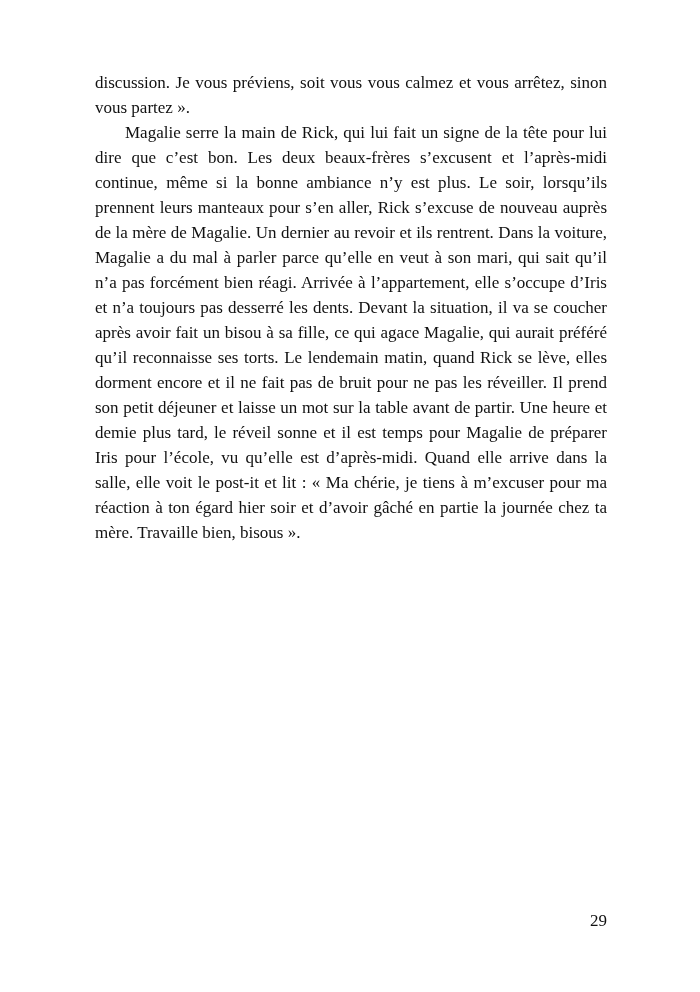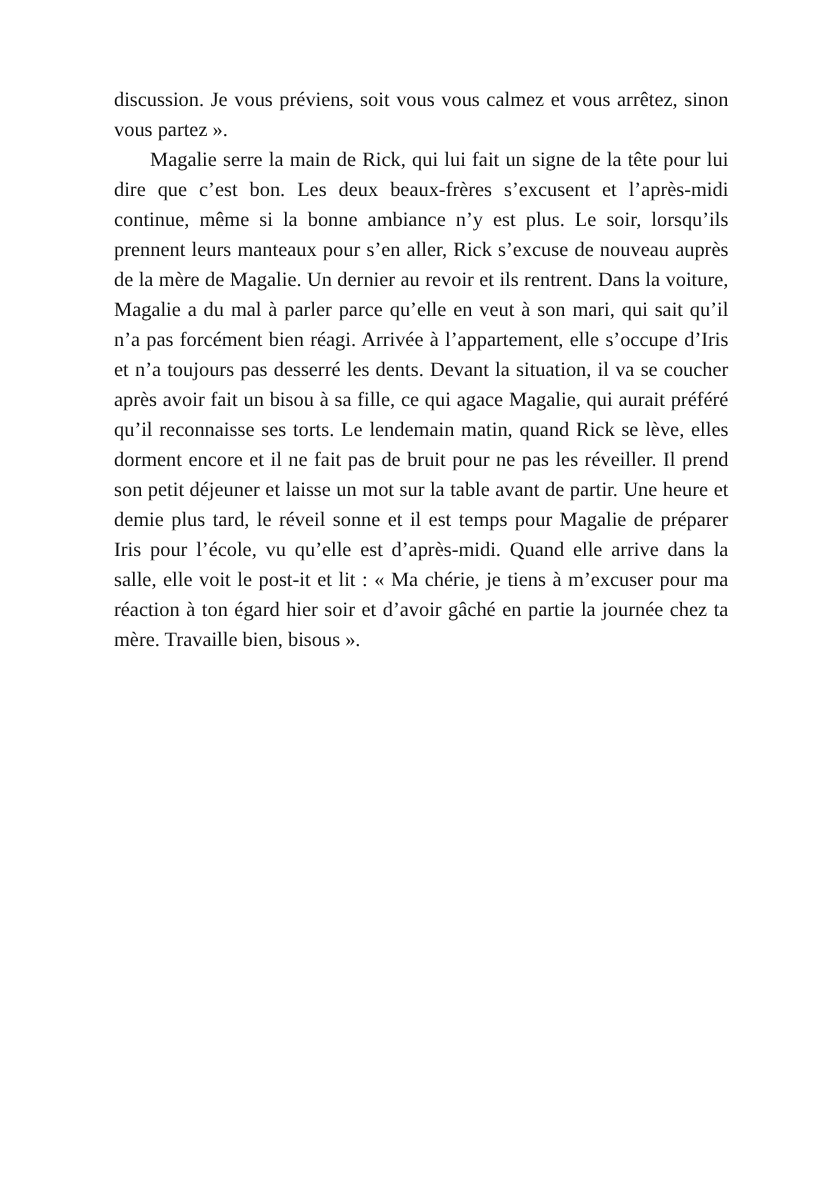--- a/index.html
+++ b/index.html
@@ -48,13 +48,14 @@
   }
 </style>
 </head>
 <body>
 
 <div class="page">
   <div class="text-block">
     <p>discussion. Je vous préviens, soit vous vous calmez et vous arrêtez, sinon vous partez ».</p>
     <p class="indent">Magalie serre la main de Rick, qui lui fait un signe de la tête pour lui dire que c’est bon. Les deux beaux-frères s’excusent et l’après-midi continue, même si la bonne ambiance n’y est plus. Le soir, lorsqu’ils prennent leurs manteaux pour s’en aller, Rick s’excuse de nouveau auprès de la mère de Magalie. Un dernier au revoir et ils rentrent. Dans la voiture, Magalie a du mal à parler parce qu’elle en veut à son mari, qui sait qu’il n’a pas forcément bien réagi. Arrivée à l’appartement, elle s’occupe d’Iris et n’a toujours pas desserré les dents. Devant la situation, il va se coucher après avoir fait un bisou à sa fille, ce qui agace Magalie, qui aurait préféré qu’il reconnaisse ses torts. Le lendemain matin, quand Rick se lève, elles dorment encore et il ne fait pas de bruit pour ne pas les réveiller. Il prend son petit déjeuner et laisse un mot sur la table avant de partir. Une heure et demie plus tard, le réveil sonne et il est temps pour Magalie de préparer Iris pour l’école, vu qu’elle est d’après-midi. Quand elle arrive dans la salle, elle voit le post-it et lit : « Ma chérie, je tiens à m’excuser pour ma réaction à ton égard hier soir et d’avoir gâché en partie la journée chez ta mère. Travaille bien, bisous ».</p>
   </div>
+  <div class="page-number">29</div>
 </div>
 
 </body></html>

